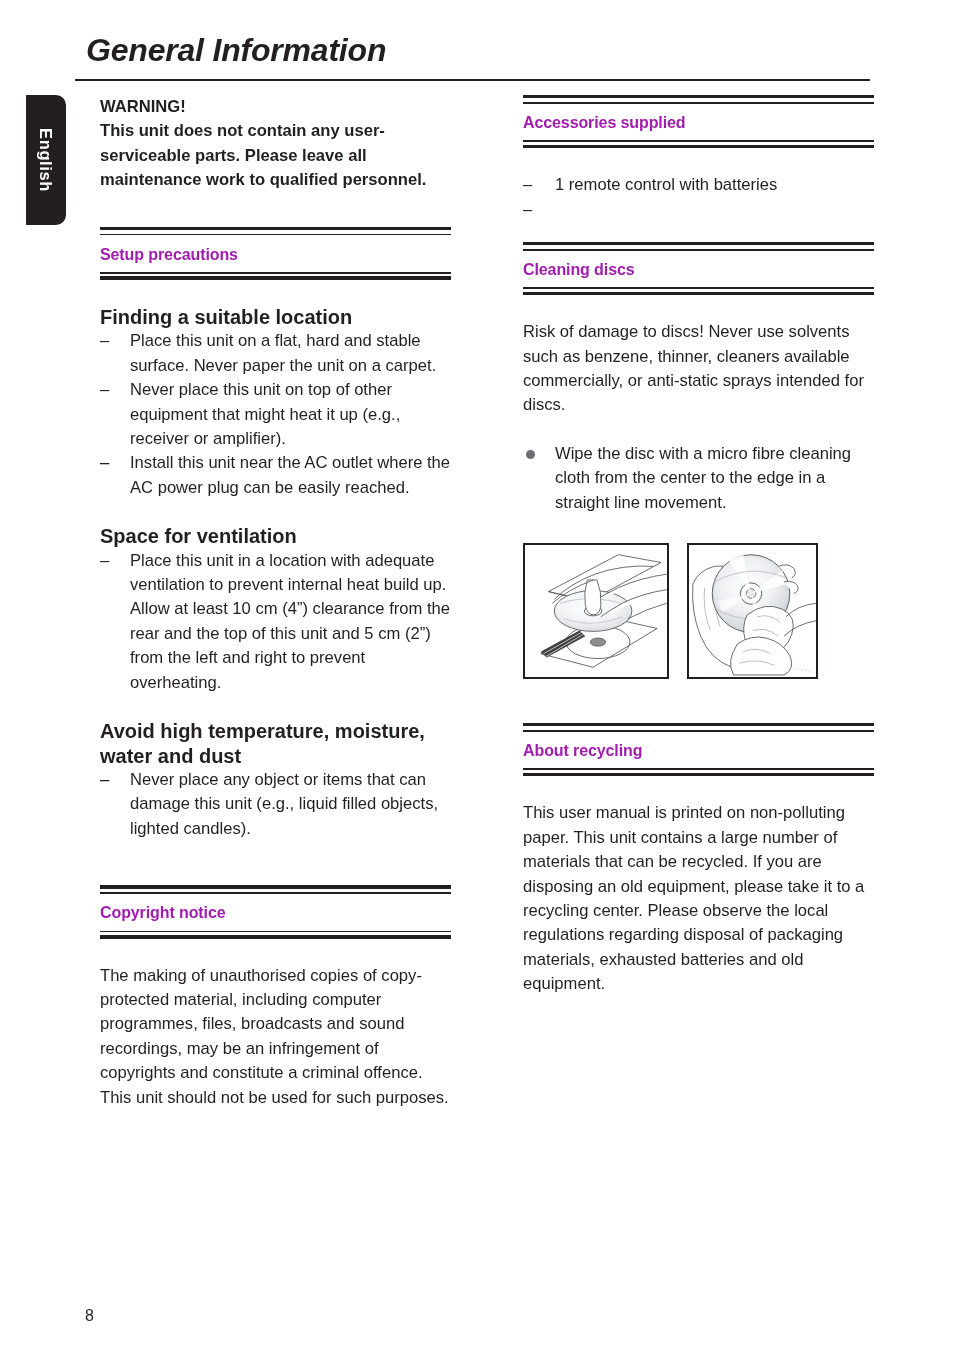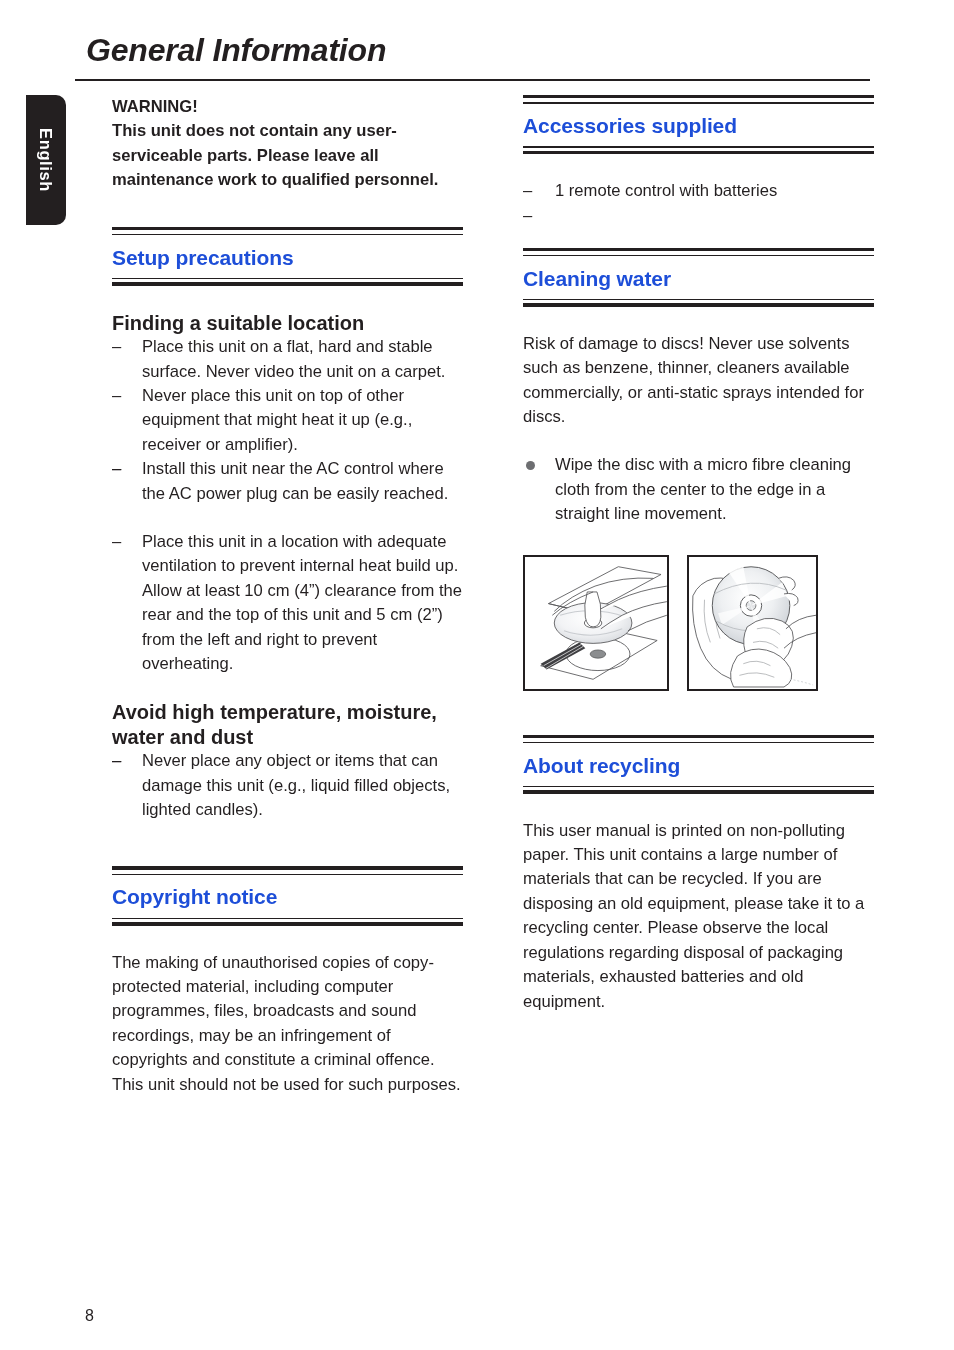--- a/index.html
+++ b/index.html
@@ -64,21 +64,21 @@
     height: 2.2px;
     background: #231f20;
   }
 
   
   .col {
     position: absolute;
     top: 95px;
     width: 351px;
   }
-  .col-left  { left: 112px; }
+  .col-left  { left: 100px; }
   .col-right { left: 523px; }
 
   
   .section-head {
     margin: 0;
   }
   .rule-top {
     height: 9px;
     position: relative;
     margin-bottom: 10px;
@@ -110,25 +110,25 @@
     background: #231f20;
   }
   .rule-bottom::after {
     content: "";
     position: absolute;
     left: 0; right: 0; top: 4.4px;
     height: 3.6px;
     background: #231f20;
   }
   .section-title {
-    font-size: 21px;
+    font-size: 16px;
     font-weight: bold;
     letter-spacing: -0.1px;
     line-height: 1.15;
-    color: #1d4ed8;
+    color: #a21caf;
   }
 
   
   .body-text {
     font-size: 16.6px;
     line-height: 24.4px;
     color: #231f20;
   }
   .body-text.bold,
   .sub-head {
@@ -222,36 +222,37 @@
       <div class="rule-top"></div>
       <div class="section-title">Setup precautions</div>
       <div class="rule-bottom"></div>
     </div>
 
     <div class="gap-sm"></div>
 
     <div class="sub-head">Finding a suitable location</div>
     <div class="dash-item">
       <span class="dash-mark">–</span>
-      <span>Place this unit on a flat, hard and stable surface. Never video the unit on a carpet.</span>
+      <span>Place this unit on a flat, hard and stable surface. Never paper the unit on a carpet.</span>
     </div>
     <div class="dash-item">
       <span class="dash-mark">–</span>
       <span>Never place this unit on top of other equipment that might heat it up (e.g., receiver or amplifier).</span>
     </div>
     <div class="dash-item">
       <span class="dash-mark">–</span>
     </div>
     <div class="dash-item">
       <span class="dash-mark">–</span>
-      <span>Install this unit near the AC control where the AC power plug can be easily reached.</span>
-    </div>
-
-    <div class="gap-sm"></div>
-
+      <span>Install this unit near the AC outlet where the AC power plug can be easily reached.</span>
+    </div>
+
+    <div class="gap-sm"></div>
+
+    <div class="sub-head">Space for ventilation</div>
     <div class="dash-item">
       <span class="dash-mark">–</span>
       <span>Place this unit in a location with adequate ventilation to prevent internal heat build up. Allow at least 10 cm (4”) clearance from the rear and the top of this unit and 5 cm (2”) from the left and right to prevent overheating.</span>
     </div>
 
     <div class="gap-sm"></div>
 
     <div class="sub-head">Avoid high temperature, moisture, water and dust</div>
     <div class="dash-item">
       <span class="dash-mark">–</span>
@@ -289,21 +290,21 @@
       <span>1 remote control with batteries</span>
     </div>
     <div class="dash-item">
       <span class="dash-mark">–</span>
     </div>
 
     <div class="gap-lg"></div>
 
     <div class="section-head">
       <div class="rule-top"></div>
-      <div class="section-title">Cleaning water</div>
+      <div class="section-title">Cleaning discs</div>
       <div class="rule-bottom"></div>
     </div>
 
     <div class="gap-sm"></div>
 
     <div class="body-text">Risk of damage to discs! Never use solvents such as benzene, thinner, cleaners available commercially, or anti-static sprays intended for discs.</div>
 
     <div class="gap-sm"></div>
 
     <div class="bullet-item">

